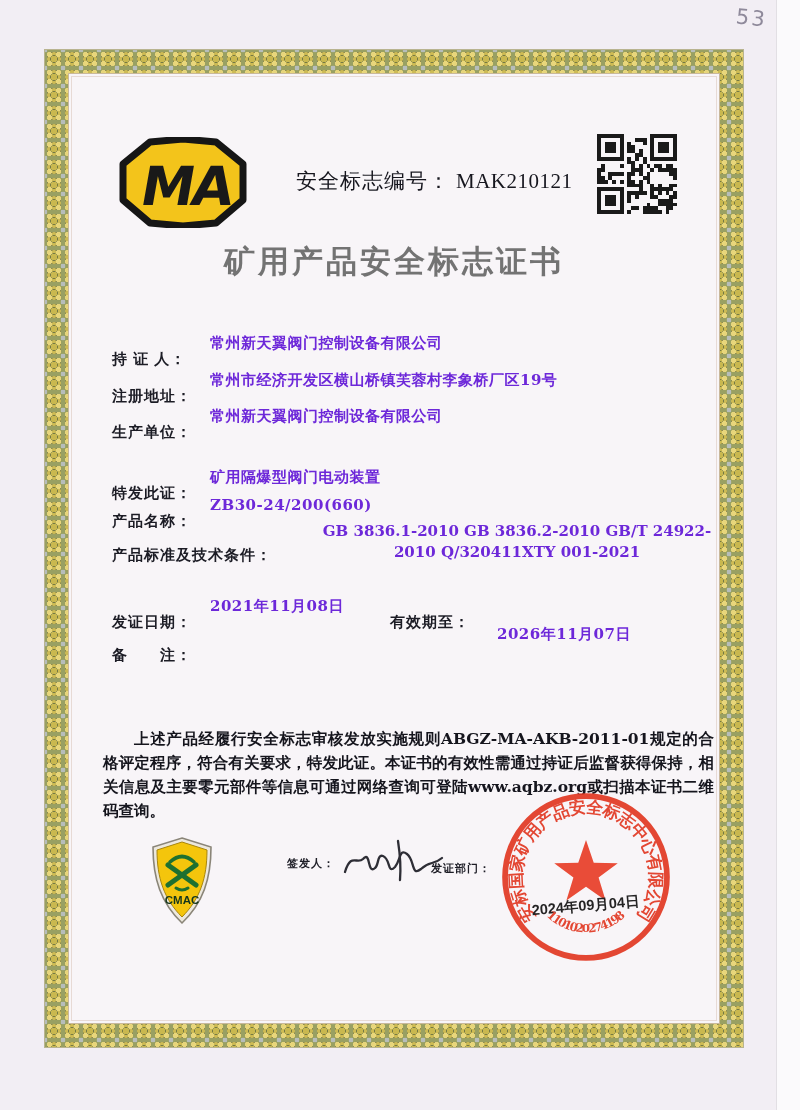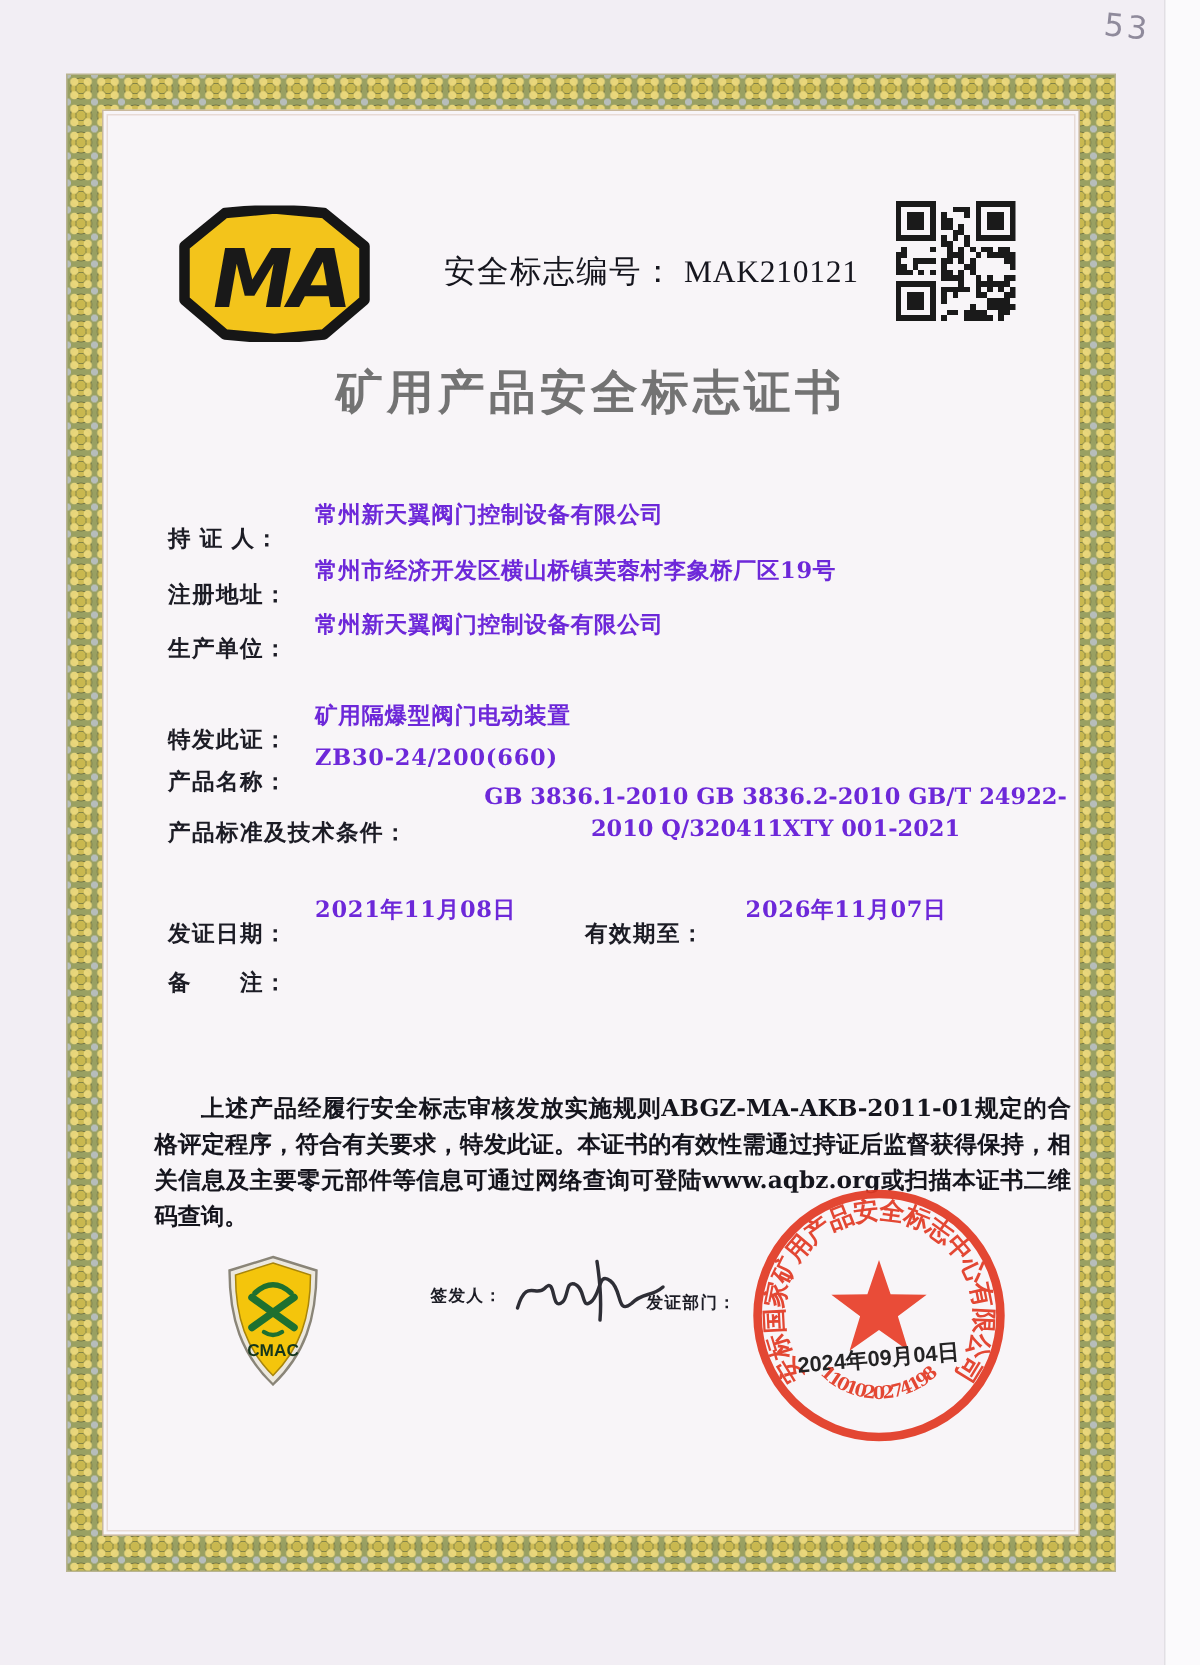--- a/index.html
+++ b/index.html
@@ -61,21 +61,21 @@
     font-family:"Liberation Sans",sans-serif;color:#1c1c25;white-space:pre;margin-top:16px;
   }
   .row .val{
     position:absolute;left:210px;font-weight:bold;
     font-family:"DejaVu Serif",serif;color:#6d28d9;white-space:nowrap;letter-spacing:.5px;
   }
   .row .val.std{
     left:310px;width:414px;white-space:normal;line-height:21px;top:-9px;letter-spacing:0;text-align:center;
   }
   .row .lbl2{left:390px;}
-  .row .val2{left:497px;}
+  .row .val2{left:497px;margin-top:28px;}
 
   .statement{
     position:absolute;left:103px;top:727px;width:611px;
     font-family:"DejaVu Serif",serif;font-weight:bold;font-size:15.5px;
     line-height:24px;text-align:justify;text-indent:2em;color:#15151d;
   }
 
   .cmac-badge{position:absolute;left:149px;top:836px;width:66px;height:90px;}
   .signer-label,.issuer-label{
     position:absolute;font-size:11px;font-weight:bold;letter-spacing:1px;

